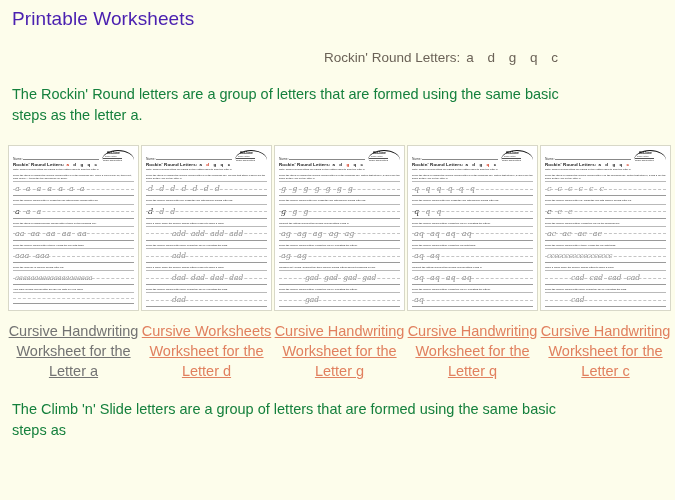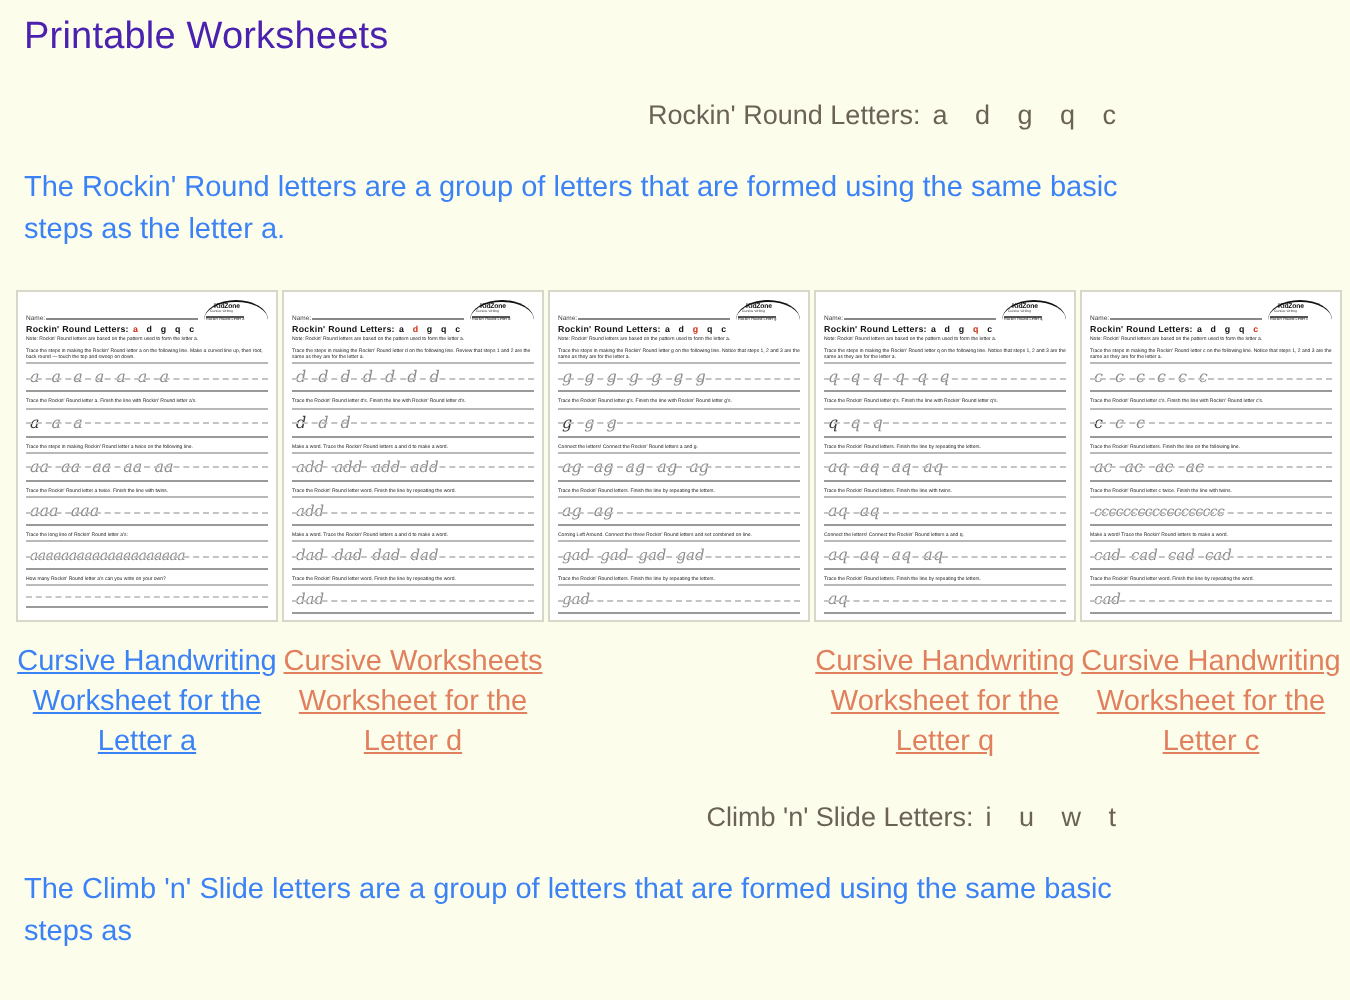--- a/index.html
+++ b/index.html
@@ -38,21 +38,21 @@
     white-space: nowrap;
     text-align: right;
   }
   .group-heading .letters {
     letter-spacing: 5px;
     margin-left: 6px;
   }
 
   p.desc {
     font-size: 14.5px;
-    color: #3b82f6;
+    color: #15803d;
     margin: 18px 0 0 2px;
     line-height: 21px;
     max-width: 655px;
   }
 
   .thumb-row {
     display: flex;
     margin: 19px 0 0 -2px;
     gap: 2px;
     align-items: flex-start;
@@ -186,21 +186,21 @@
     align-items: flex-end;
     gap: 6px;
     font-family: "DejaVu Serif", serif;
     font-style: italic;
     font-size: 8px;
     color: #5e5e5e;
     white-space: nowrap;
     overflow: hidden;
     line-height: 10px;
   }
-  .hw .glyphs.words { gap: 5px; font-size: 7.5px; }
+  .hw .glyphs.words { gap: 5px; font-size: 7.5px; margin-left: 24px; }
   .hw .glyphs.dense { gap: 0px; letter-spacing: -0.3px; font-size: 7px; font-style: italic; }
   .hw .glyphs span { opacity: 0.72; }
   .hw .glyphs span.solid { opacity: 1; color: #3a3a3a; }
 
   .ws-blank {
     height: 10px;
     border-top: 0.5px solid #bbb;
     border-bottom: 0.8px solid #9a9a9a;
     position: relative;
     margin-bottom: 1px;
@@ -217,21 +217,21 @@
     display: block;
     margin-top: 10px;
     text-align: center;
     font-size: 14.5px;
     line-height: 20px;
     text-decoration: underline;
     color: #e1805f;
     width: 131px;
     cursor: pointer;
   }
-  .thumb-link.visited { color: #3b82f6; }
+  .thumb-link.visited { color: #737373; }
 </style>
 </head>
 <body>
 
 <div class="page">
 
   <h1 class="page-title">Printable Worksheets</h1>
 
   <div class="group-heading">
     <span>Rockin' Round Letters:</span><span class="letters">a d g q c</span>
@@ -456,20 +456,21 @@
             </span>
           </div>
 
         <div class="ws-instr">Trace the Rockin' Round letters.  Finish the line by repeating the letters.</div>
         <div class="hw">
             <span class="glyphs words">
               <span>gad</span>
             </span>
           </div>
       </div>
+      <a class="thumb-link">Cursive Handwriting Worksheet for the Letter g</a>
     </div>
 
     <div class="thumb-cell">
       <div class="ws">
         <div class="ws-name-row">
           <span class="ws-name-label">Name:</span>
           <span class="ws-name-line"></span>
           <span class="ws-logo">
             <span class="arc"></span>
             <span class="brand">KidZone</span>
@@ -611,19 +612,16 @@
             <span class="glyphs words">
               <span>cad</span>
             </span>
           </div>
       </div>
       <a class="thumb-link">Cursive Handwriting Worksheet for the Letter c</a>
     </div>
 
   </div>
 
-  <div class="group-heading">
-    <span>Climb 'n' Slide Letters:</span><span class="letters">i u w t</span>
-  </div>
 
   <p class="desc">The Climb 'n' Slide letters are a group of letters that are formed using the same basic steps as</p>
 
 </div>
 
 </body></html>

